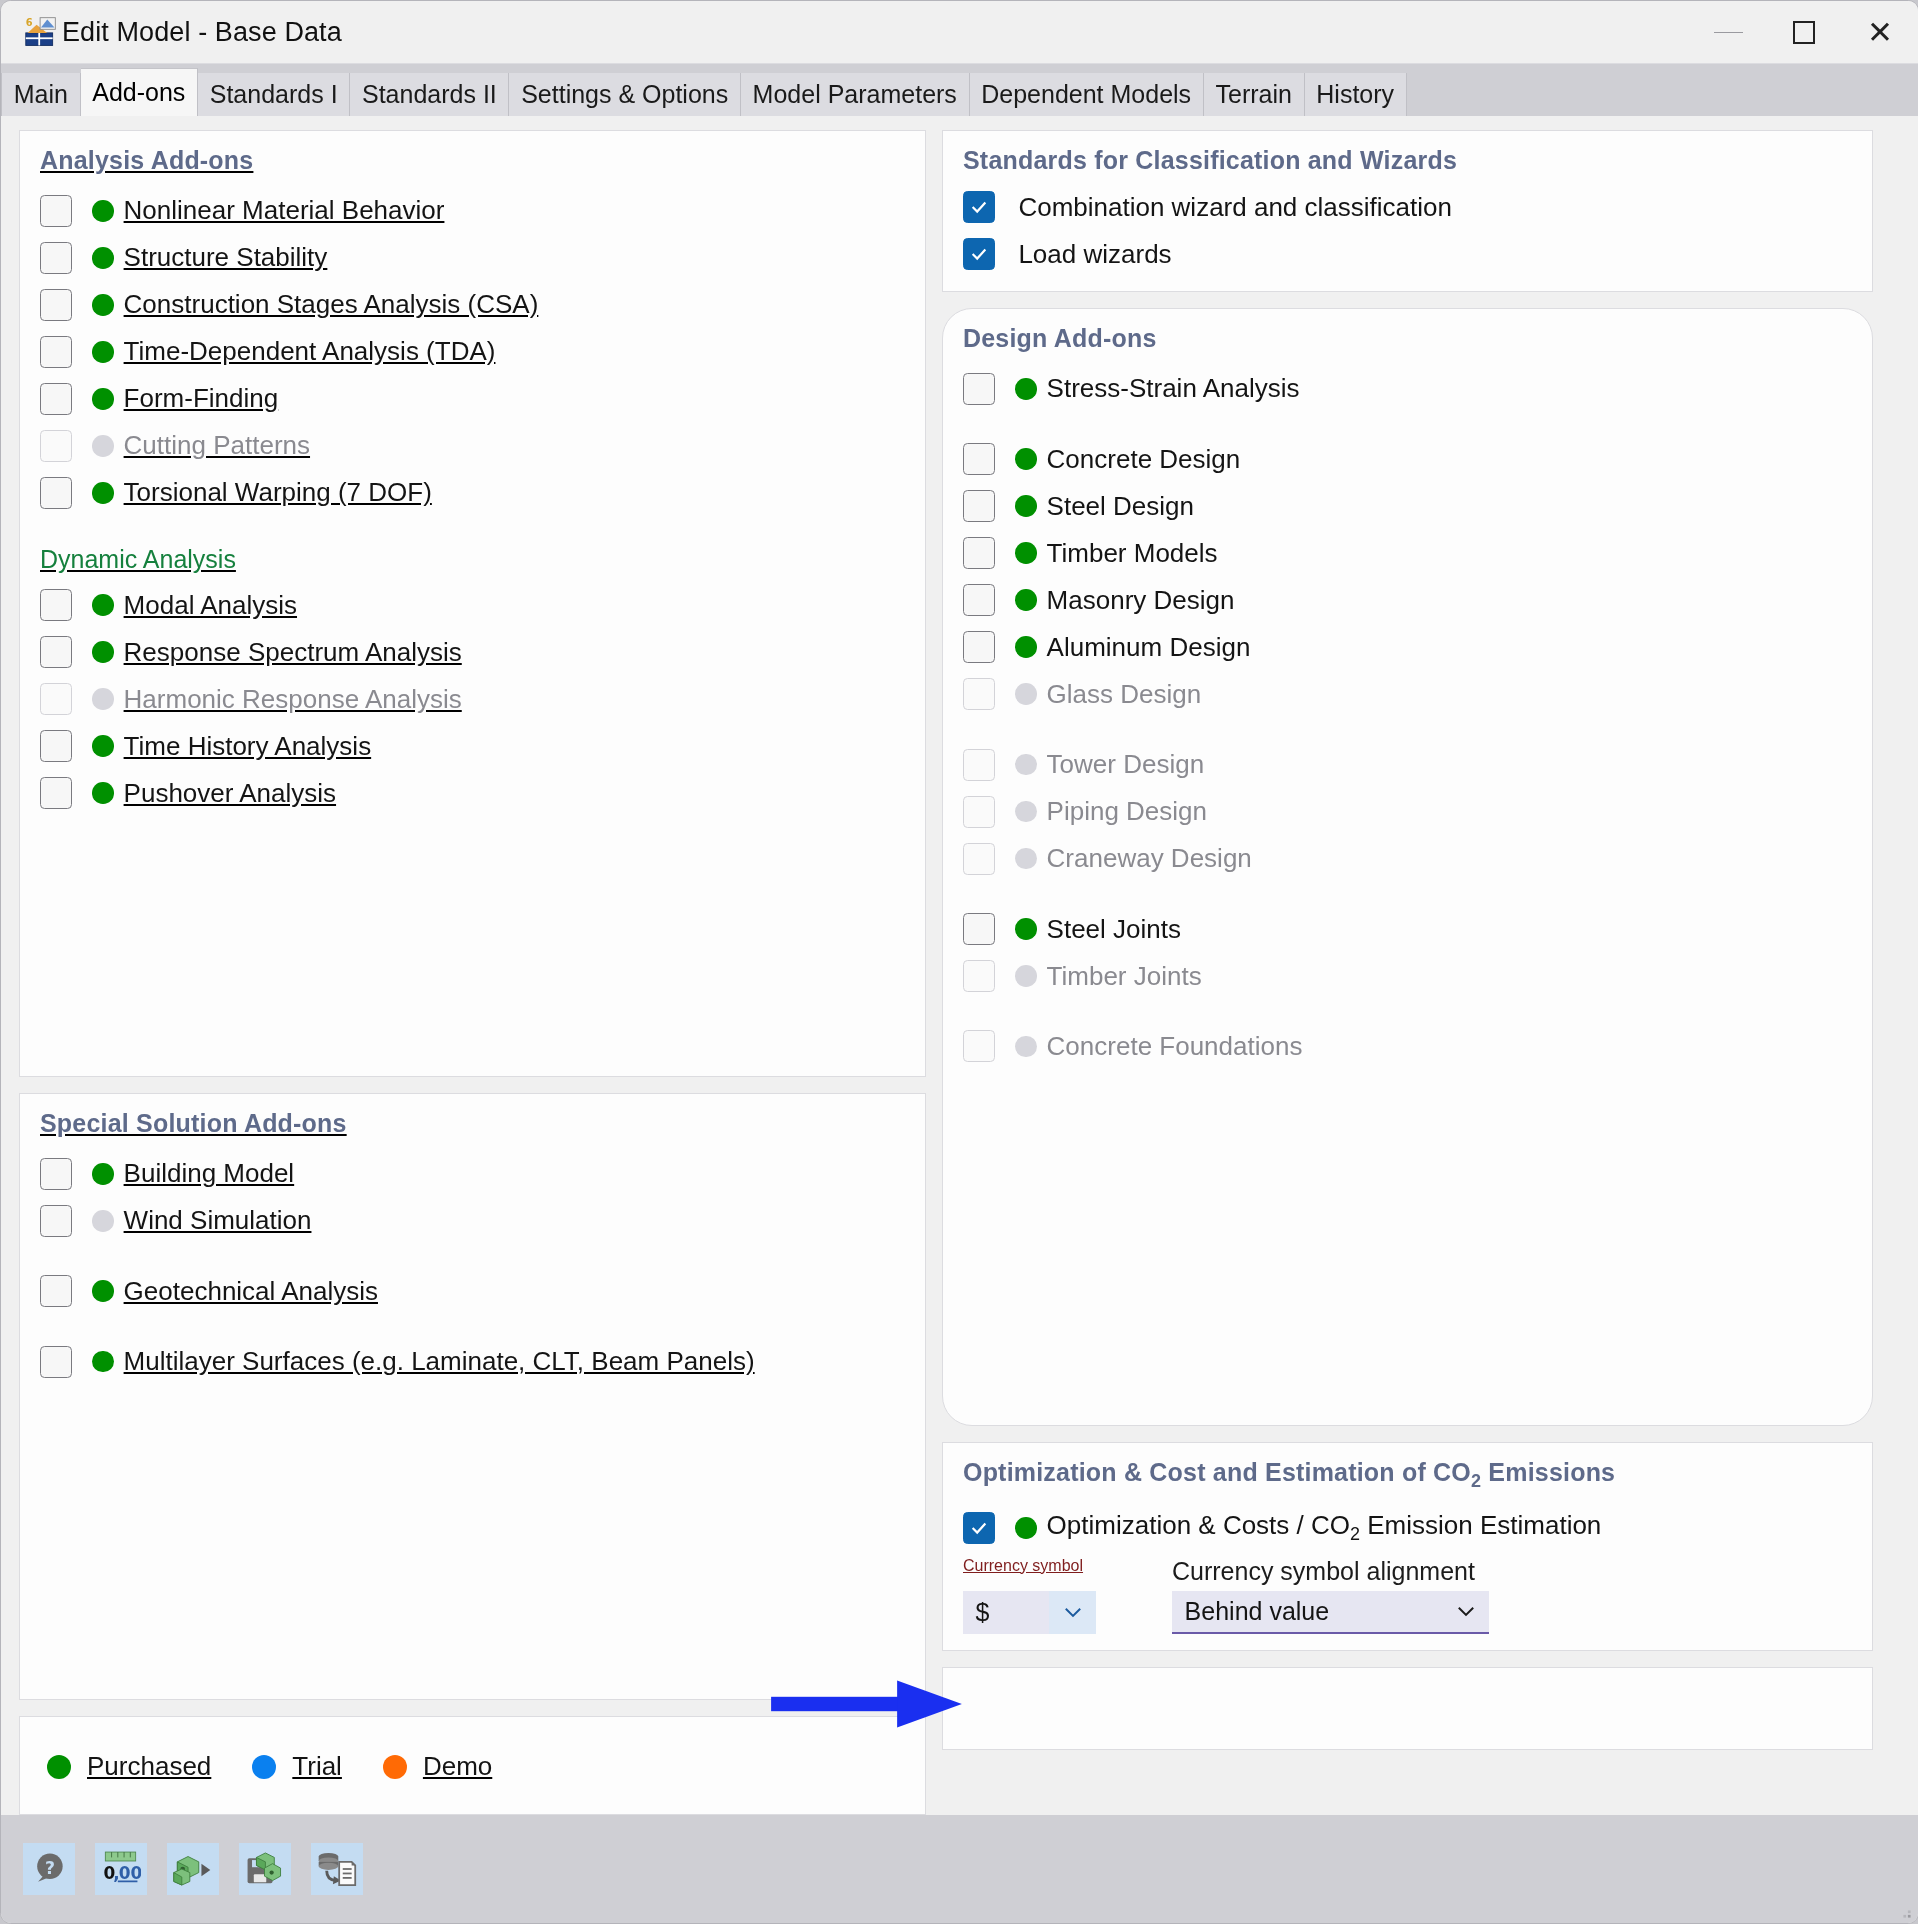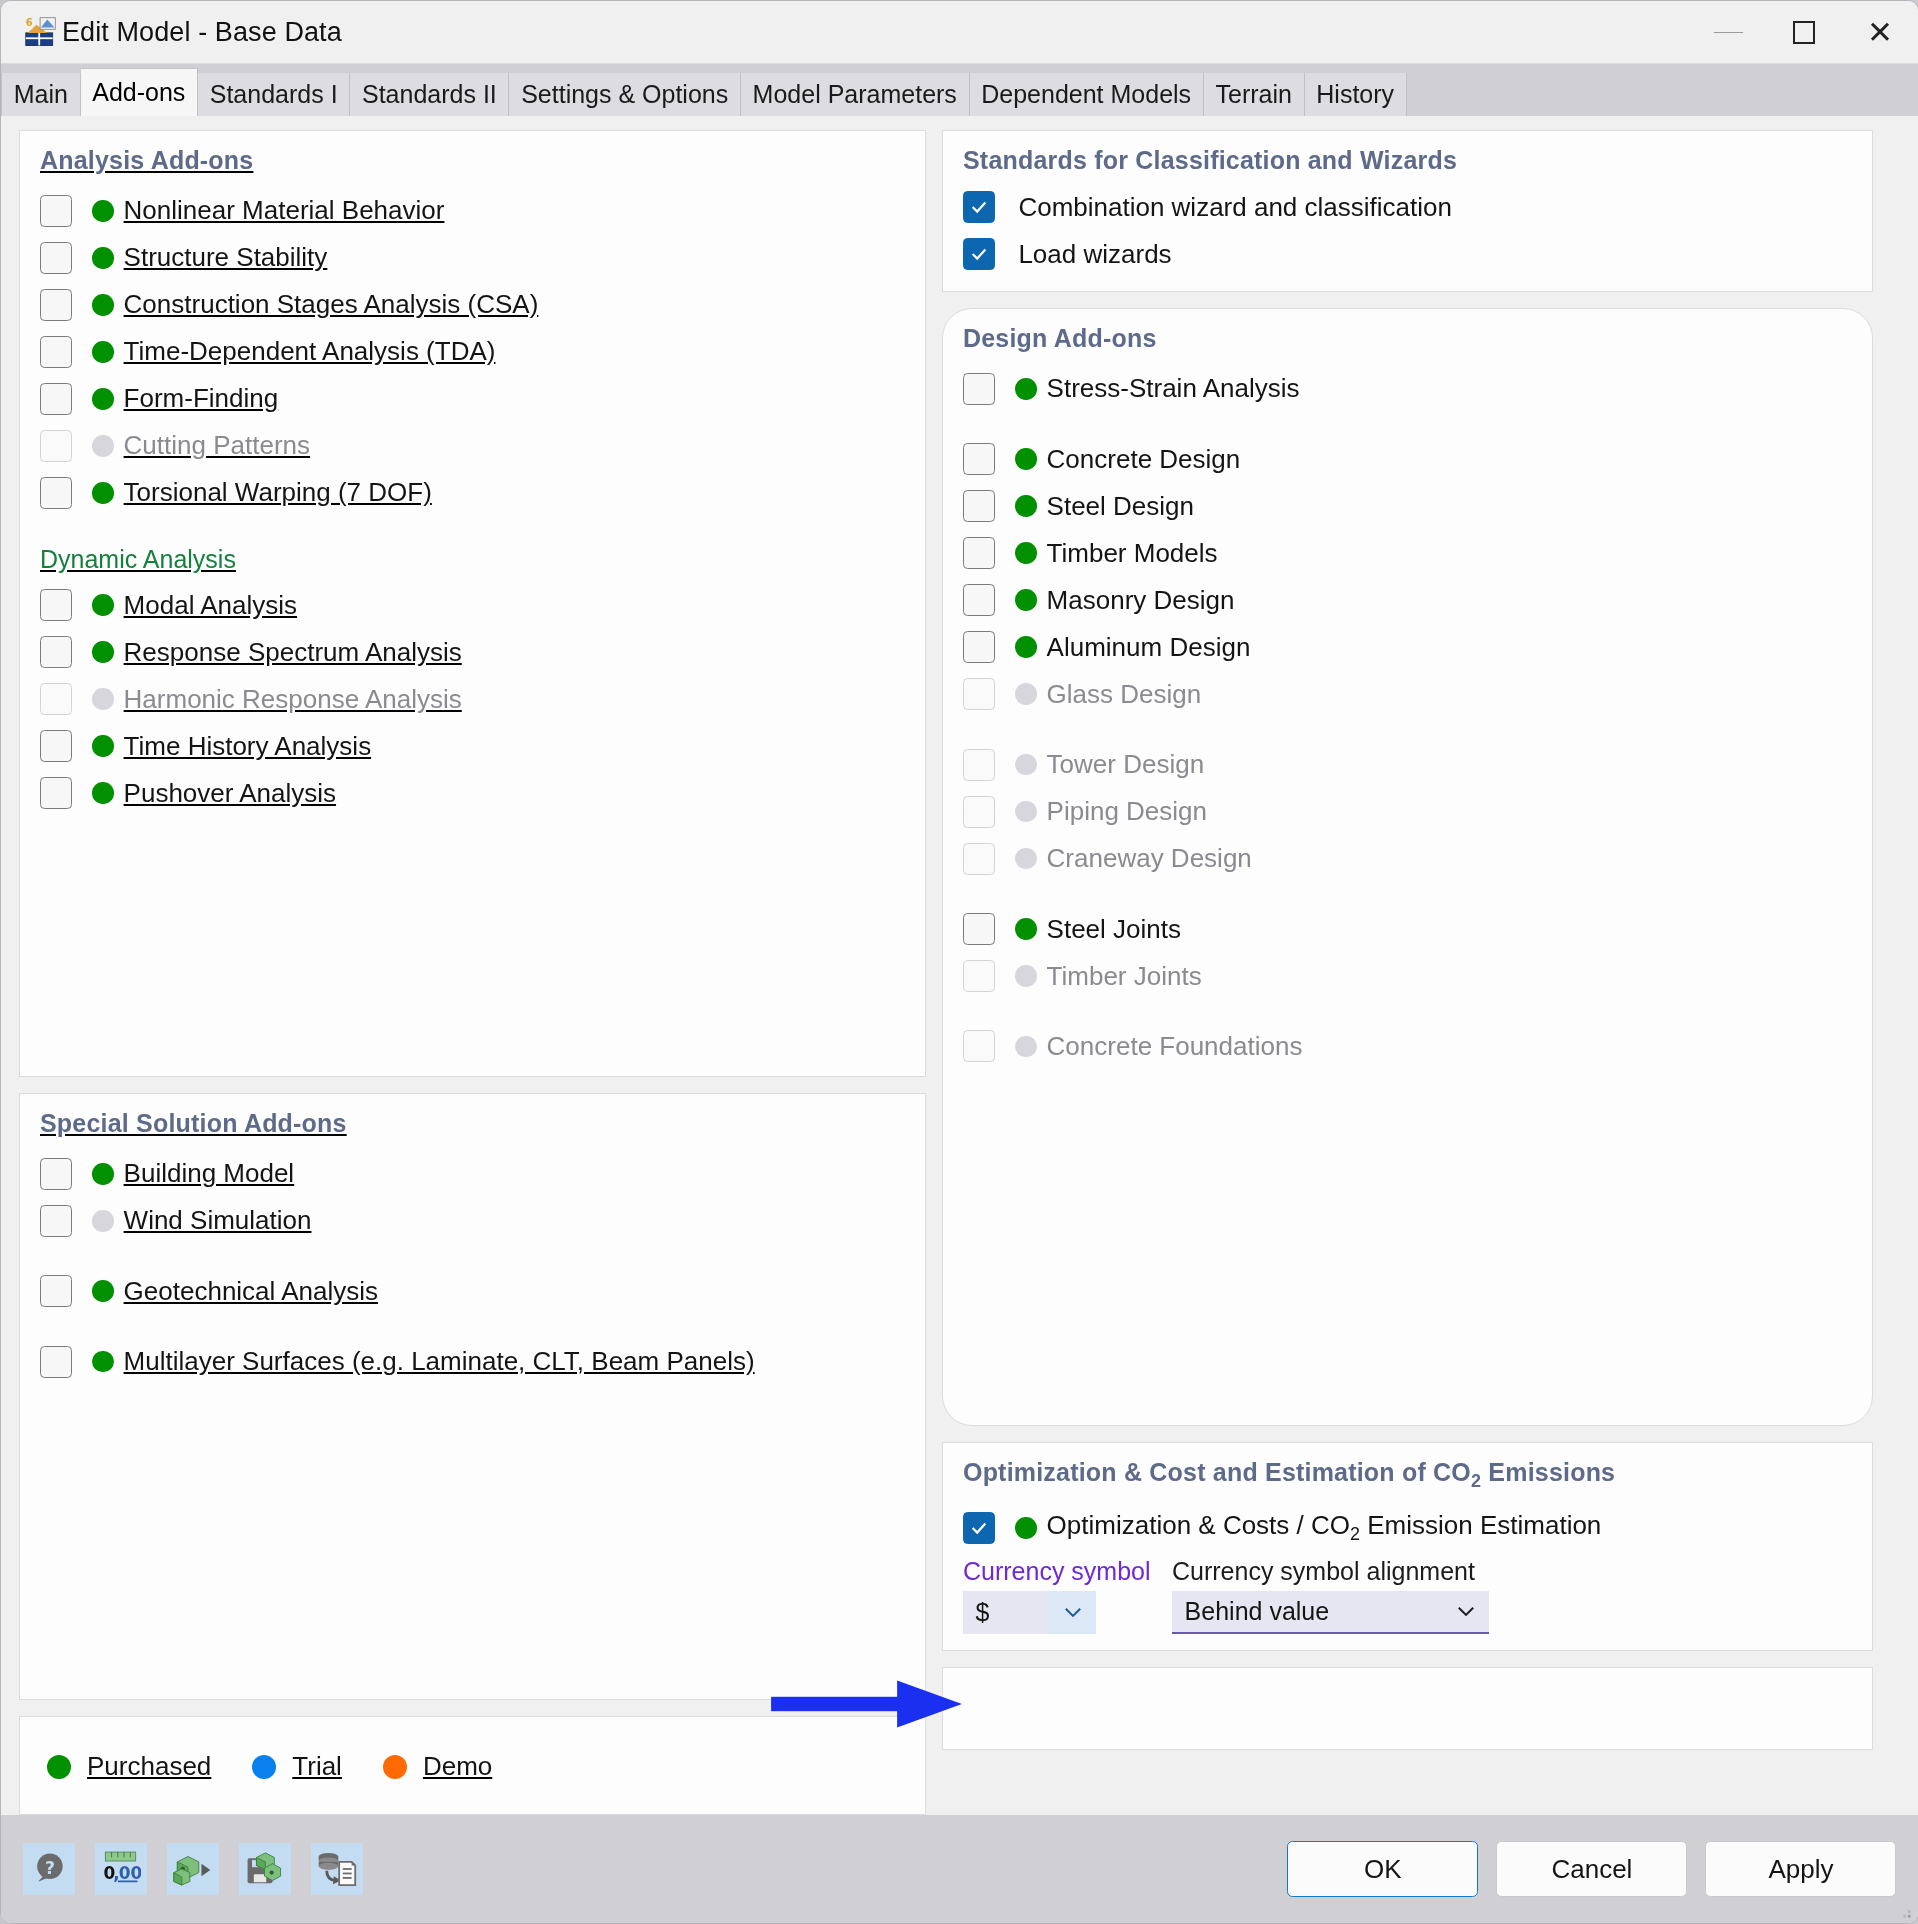--- a/index.html
+++ b/index.html
@@ -128,21 +128,21 @@
   .lg-item { display:flex; align-items:center; margin-right:41px; }
   .lg-dot { width:24px; height:24px; border-radius:50%; }
   .lg-dot.green { background:#009000; }
   .lg-dot.blue  { background:#0a80ef; }
   .lg-dot.orange{ background:#ff6a05; }
   .lg-text { font-size:26px; color:#141414; margin-left:16px; }
 
   
   .opt-body { padding:5.4px 0 0 0; }
   .field-labels { display:flex; padding-left:20px; margin-top:5.4px; }
-  .fl1 { width:209px; font-size:25px; color:#6d28d9; }
+  .fl1 { width:209px; font-size:16px; color:#7f1d1d;text-decoration:underline; }
   .fl2 { font-size:25px; color:#1c1c1c; }
   .field-row { display:flex; padding-left:20px; margin-top:5.4px; align-items:flex-start; }
   .sel {
     height:43px; background:#e6e6f2; display:flex; align-items:center;
     position:relative; border:none;
   }
   .sel-1 { width:133px; }
   .sel-2 { width:317px; border-bottom:2.7px solid #6a5aa8; }
   .sel-val { font-size:25px; color:#141414; padding-left:12.6px; flex:1 1 auto; }
   .sel-arrow {
@@ -549,25 +549,20 @@
           <polygon points="26,14 40,14 44,18 44,40 26,40" fill="#fbfbfb" stroke="#6b6b6b" stroke-width="2"></polygon>
           <polygon points="40,14 44,18 40,18" fill="#6b6b6b"></polygon>
           <line x1="30" y1="22" x2="40" y2="22" stroke="#6b6b6b" stroke-width="2"></line>
           <line x1="30" y1="27" x2="40" y2="27" stroke="#6b6b6b" stroke-width="2"></line>
           <line x1="30" y1="32" x2="40" y2="32" stroke="#6b6b6b" stroke-width="2"></line>
         </svg>
       </div>
 
     </div>
 
-    <div class="fbtns" id="footer-buttons">
-        <div class="btn primary">OK</div>
-        <div class="btn">Cancel</div>
-        <div class="btn">Apply</div>
-      </div>
 
     <svg class="resize-grip" viewBox="0 0 16 16">
       <rect x="11" y="11" width="3" height="3" fill="#9a9a9f"></rect>
       <rect x="6" y="11" width="3" height="3" fill="#b6b6bb"></rect>
       <rect x="11" y="6" width="3" height="3" fill="#b6b6bb"></rect>
     </svg>
   </div>
 
 </div>
 

